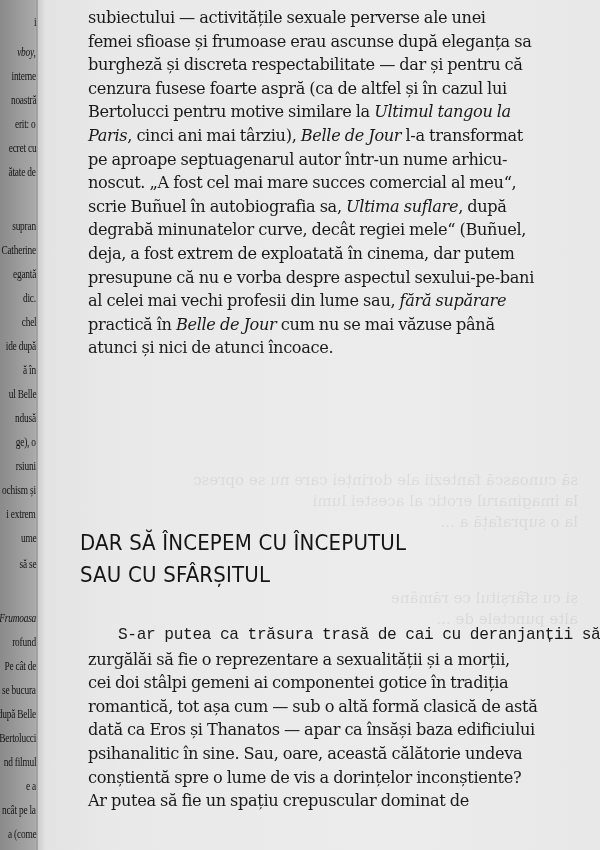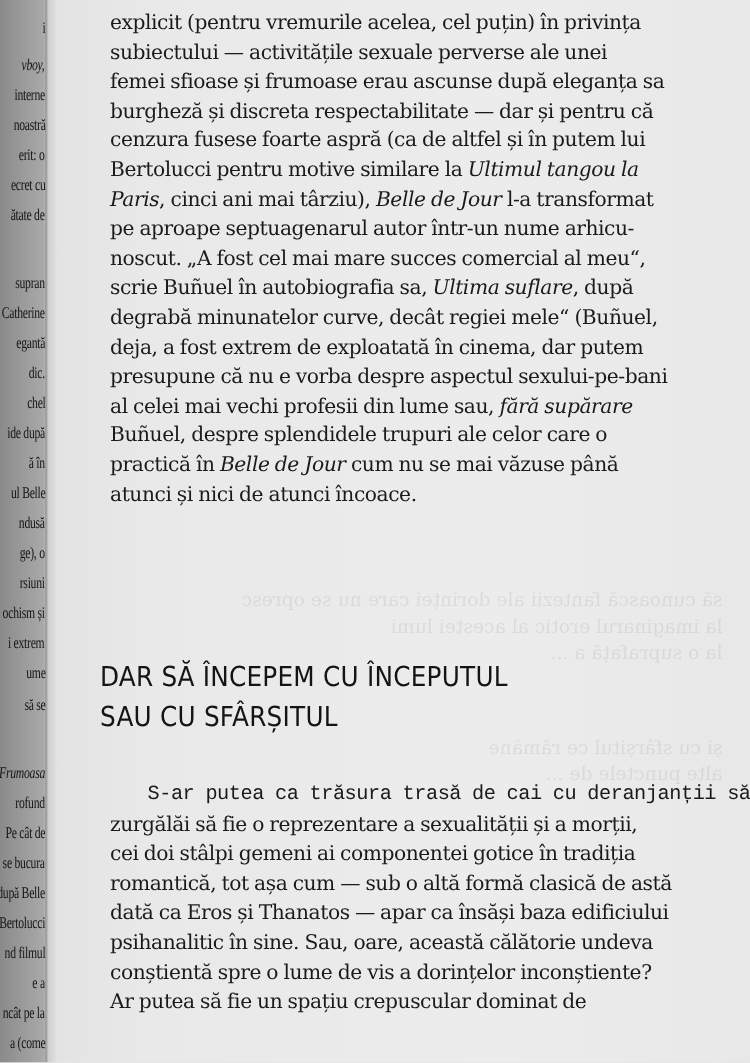--- a/index.html
+++ b/index.html
@@ -143,35 +143,33 @@
 
   <div id="ghosts">
       <div class="ghost" style="top: 470px;">să cunoască fantezii ale dorinței care nu se opresc</div>
       <div class="ghost" style="top: 491px;">la imaginarul erotic al acestei lumi</div>
       <div class="ghost" style="top: 512px;">la o suprafață a ...</div>
       <div class="ghost" style="top: 588px;">și cu sfârșitul ce rămâne</div>
       <div class="ghost" style="top: 609px;">alte punctele de ...</div>
     </div>
 
   <div class="body-text" id="sec1">
-      <div class="line"><span>explicit (pentru vremurile acelea, cel puțin) în privința</span></div>
       <div class="line"><span>subiectului — activitățile sexuale perverse ale unei</span></div>
       <div class="line"><span>femei sfioase și frumoase erau ascunse după eleganța sa</span></div>
       <div class="line"><span>burgheză și discreta respectabilitate — dar și pentru că</span></div>
-      <div class="line"><span>cenzura fusese foarte aspră (ca de altfel și în putem lui</span></div>
+      <div class="line"><span>cenzura fusese foarte aspră (ca de altfel și în cazul lui</span></div>
       <div class="line"><span>Bertolucci pentru motive similare la </span><i>Ultimul tangou la</i></div>
       <div class="line"><i>Paris</i><span>, cinci ani mai târziu), </span><i>Belle de Jour</i><span> l-a transformat</span></div>
       <div class="line"><span>pe aproape septuagenarul autor într-un nume arhicu-</span></div>
       <div class="line"><span>noscut. „A fost cel mai mare succes comercial al meu“,</span></div>
       <div class="line"><span>scrie Buñuel în autobiografia sa, </span><i>Ultima suflare</i><span>, după</span></div>
       <div class="line"><span>degrabă minunatelor curve, decât regiei mele“ (Buñuel,</span></div>
       <div class="line"><span>deja, a fost extrem de exploatată în cinema, dar putem</span></div>
       <div class="line"><span>presupune că nu e vorba despre aspectul sexului-pe-bani</span></div>
       <div class="line"><span>al celei mai vechi profesii din lume sau, </span><i>fără supărare</i></div>
-      <div class="line"><span>Buñuel, despre splendidele trupuri ale celor care o</span></div>
       <div class="line"><span>practică în </span><i>Belle de Jour</i><span> cum nu se mai văzuse până</span></div>
       <div class="line"><span>atunci și nici de atunci încoace.</span></div>
     </div>
 
   <div class="heading">
     <div class="hline">DAR SĂ ÎNCEPEM CU ÎNCEPUTUL</div>
     <div class="hline">SAU CU SFÂRȘITUL</div>
   </div>
 
   <div class="body-text second" id="sec2">

